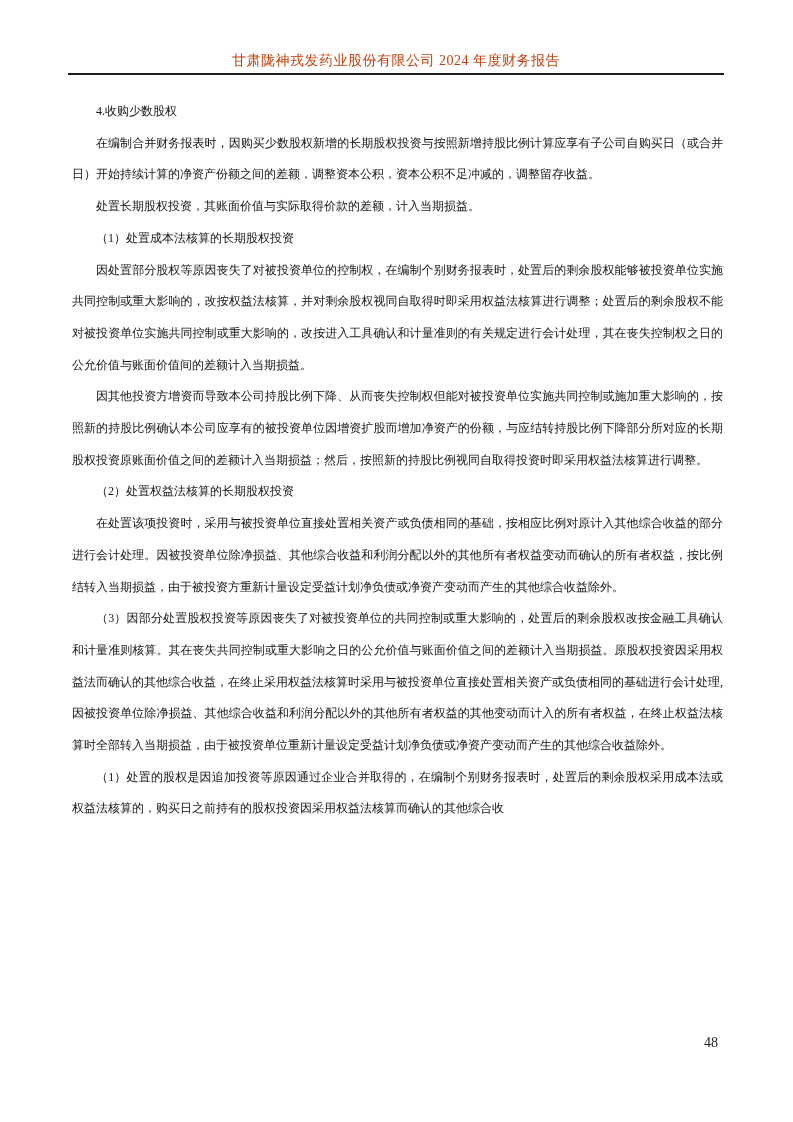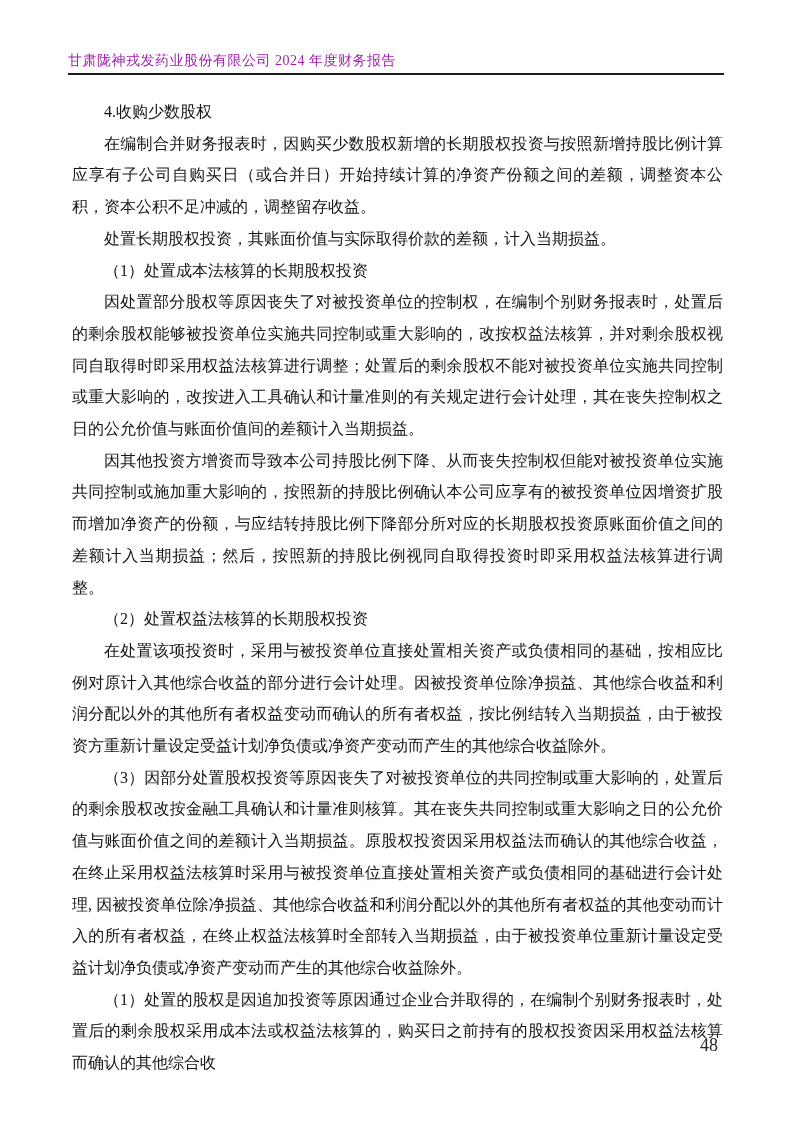--- a/index.html
+++ b/index.html
@@ -14,55 +14,55 @@
     background: #ffffff;
     overflow: hidden;
     font-family: "Liberation Serif", "DejaVu Serif", serif;
     color: #1c1c1c;
   }
   .header-line {
     position: absolute;
     top: 52px;
     left: 68px;
     right: 69px;
-    text-align: left;
+    text-align: center;
     font-size: 14px;
     letter-spacing: 0.5px;
-    color: #a21caf;
+    color: #c2410c;
     white-space: nowrap;
   }
   .header-rule {
     position: absolute;
     top: 73px;
     left: 68px;
     right: 69px;
     height: 0;
     border-top: 2px solid #1a1a1a;
   }
   .content {
     position: absolute;
     top: 96px;
     left: 72px;
     width: 651px;
-    font-size: 16px;
+    font-size: 12px;
     line-height: 31.7px;
     text-align: justify;
     text-justify: inter-character;
     color: #141414;
   }
   .content p {
     margin: 0;
     padding: 0;
     text-indent: 2em;
   }
   .page-number {
     position: absolute;
     top: 1035px;
     right: 75px;
-    font-size: 18px;
+    font-size: 14px;
     color: #222222;
   }
 </style>
 </head>
 <body>
 
 <div class="page">
 
   <div class="header-line">甘肃陇神戎发药业股份有限公司 2024 年度财务报告</div>
 

